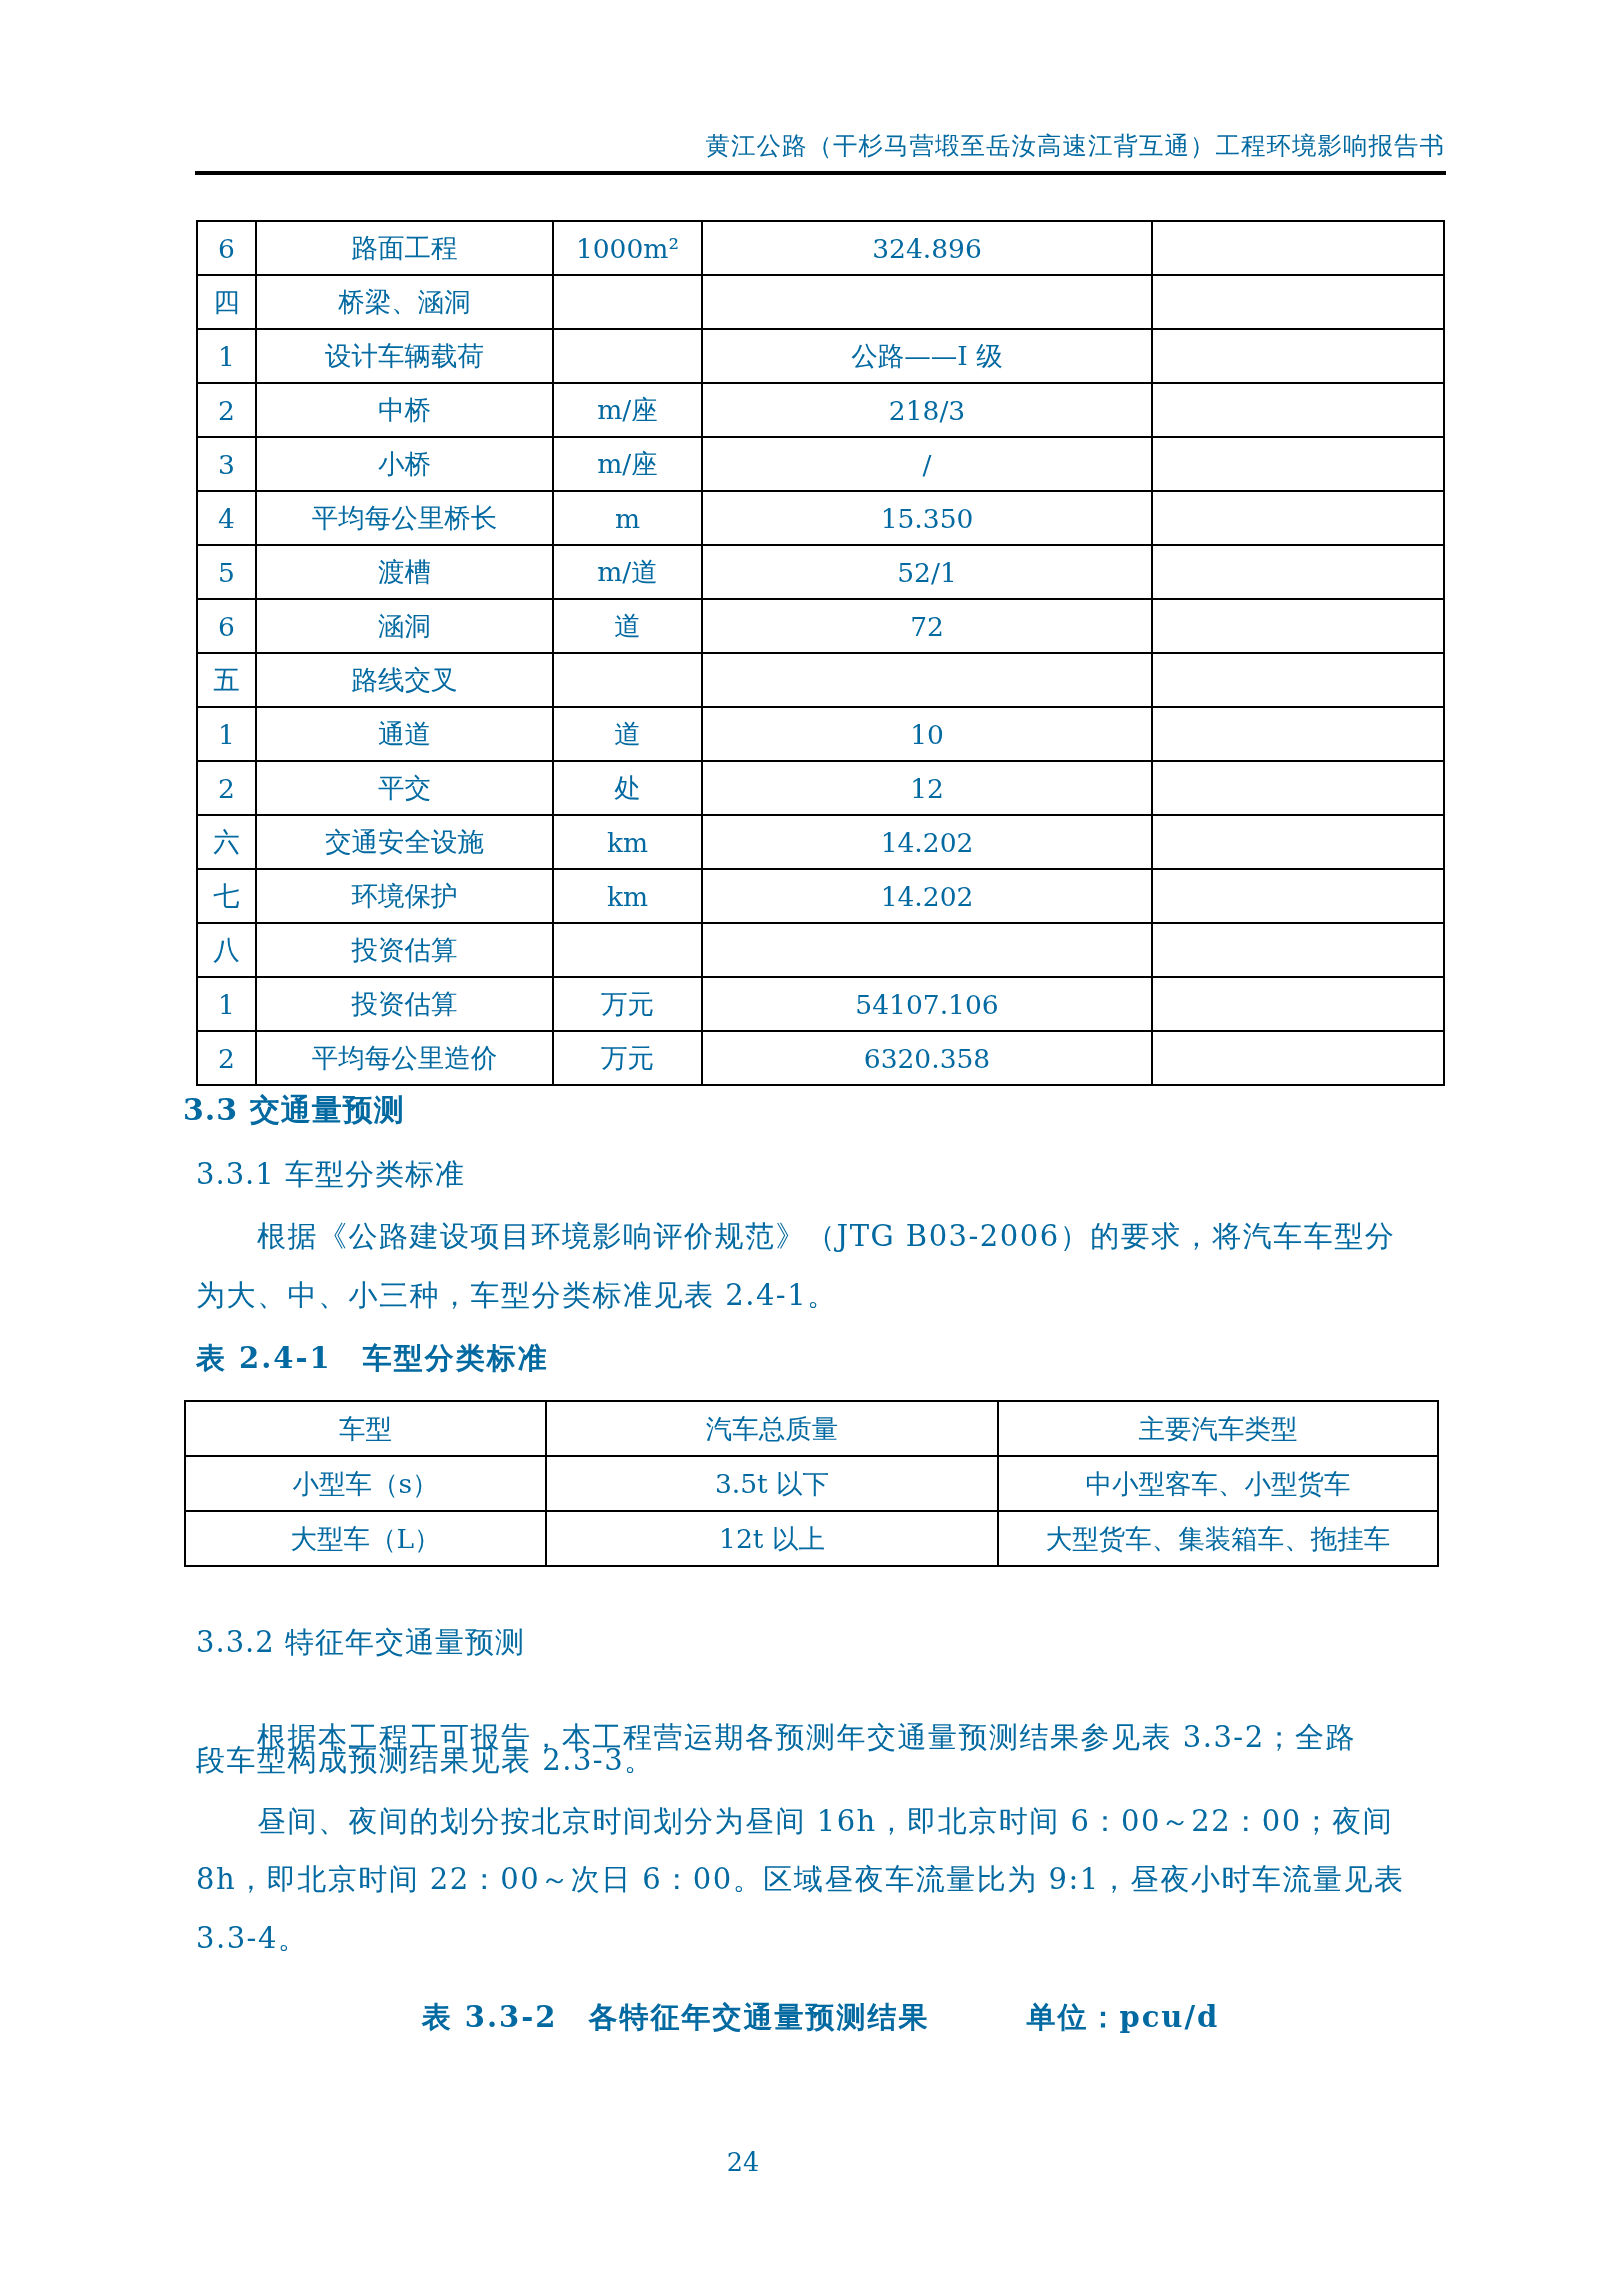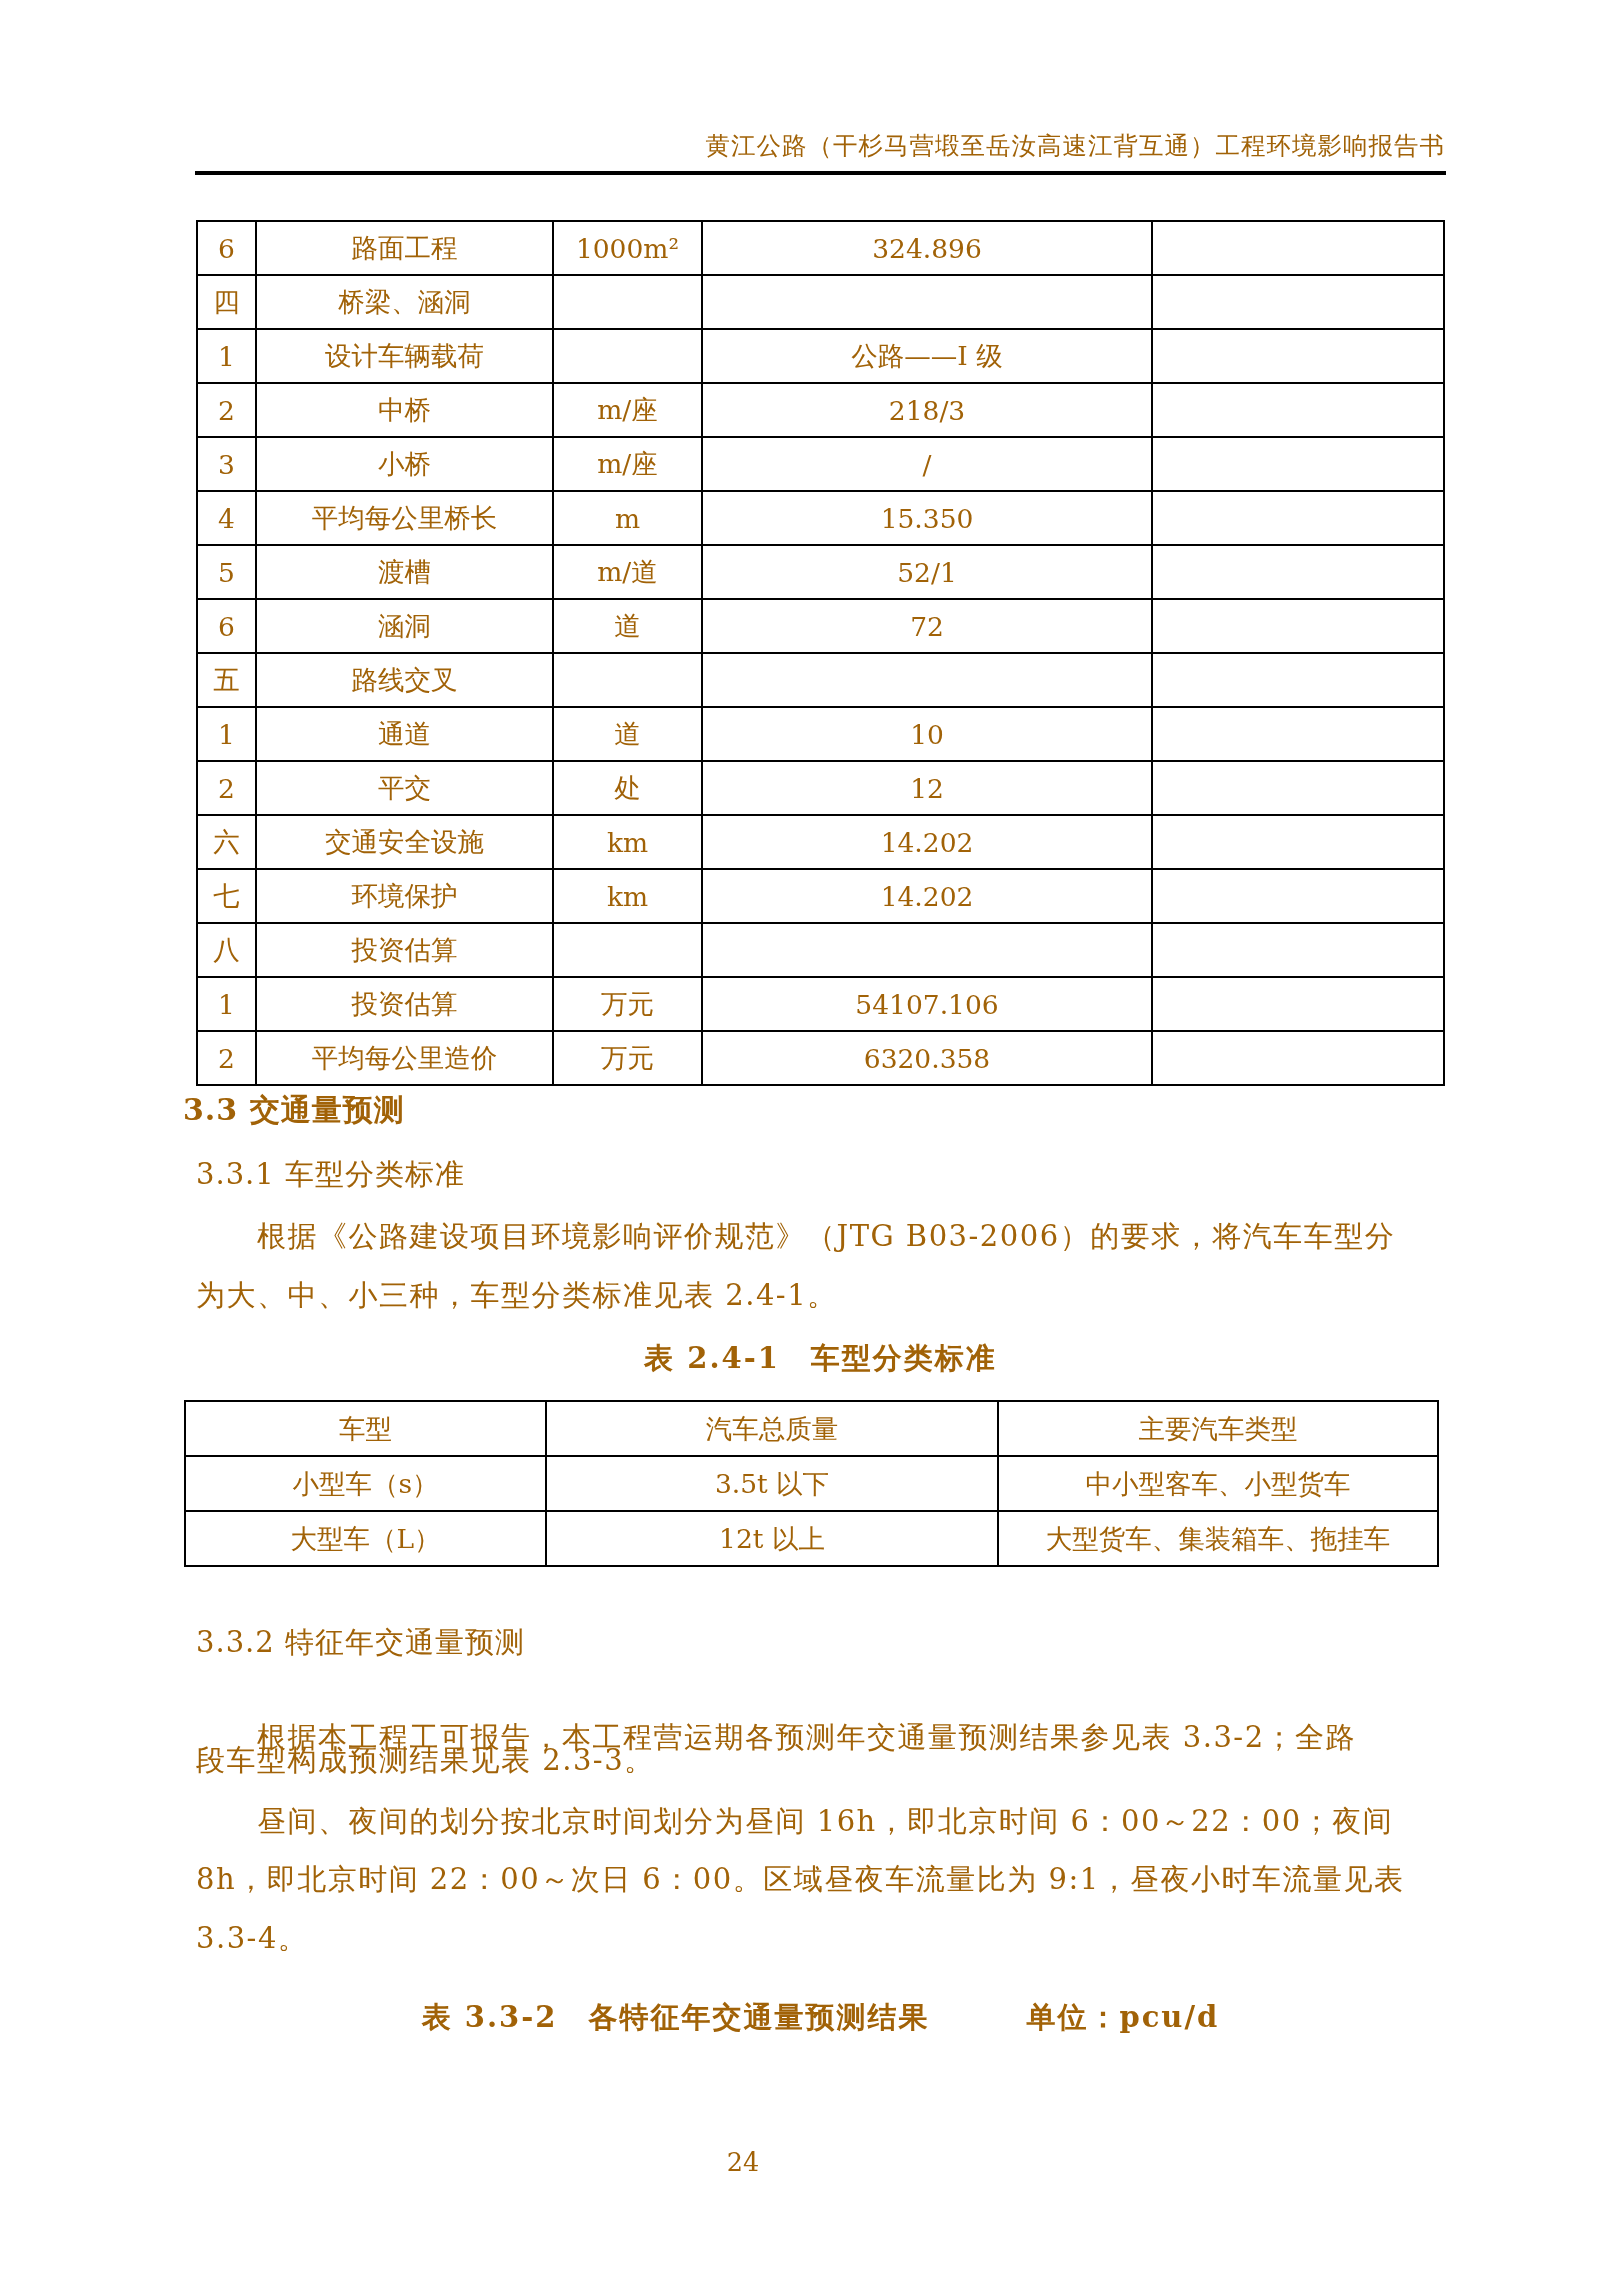--- a/index.html
+++ b/index.html
@@ -2,21 +2,21 @@
 <html><head>
 <meta charset="utf-8">
 <style>
   * { margin: 0; padding: 0; box-sizing: border-box; }
   html, body { background: #ffffff; }
   .page {
     position: relative;
     width: 1621px;
     height: 2293px;
     background: #ffffff;
-    color: #a16207;
+    color: #0369a1;
     font-family: "DejaVu Serif", "Liberation Serif", serif;
     overflow: hidden;
   }
   .header-title {
     position: absolute;
     top: 129px; left: 196px; width: 1249px;
     text-align: right;
     font-size: 24.5px;
     letter-spacing: 1px;
     white-space: nowrap;
@@ -54,21 +54,20 @@
     position: absolute; left: 196px;
     font-size: 29px; font-weight: normal; letter-spacing: 1px;
   }
   .para-line {
     position: absolute; left: 196px; width: 1253px;
     font-size: 29px; letter-spacing: 1.5px; white-space: nowrap;
   }
   .indent { padding-left: 61px; }
   .table-title {
     position: absolute; left: 196px; width: 1249px;
-    text-align: center;
     font-size: 29px; font-weight: bold; letter-spacing: 2px;
   }
   .t332-title {
     position: absolute; left: 196px; width: 1249px;
     display: flex; justify-content: center; gap: 97px;
     font-size: 29px; font-weight: bold; letter-spacing: 2px;
   }
   .page-number {
     position: absolute; top: 2147px; left: 0; width: 1486px;
     text-align: center; font-size: 25.5px;

